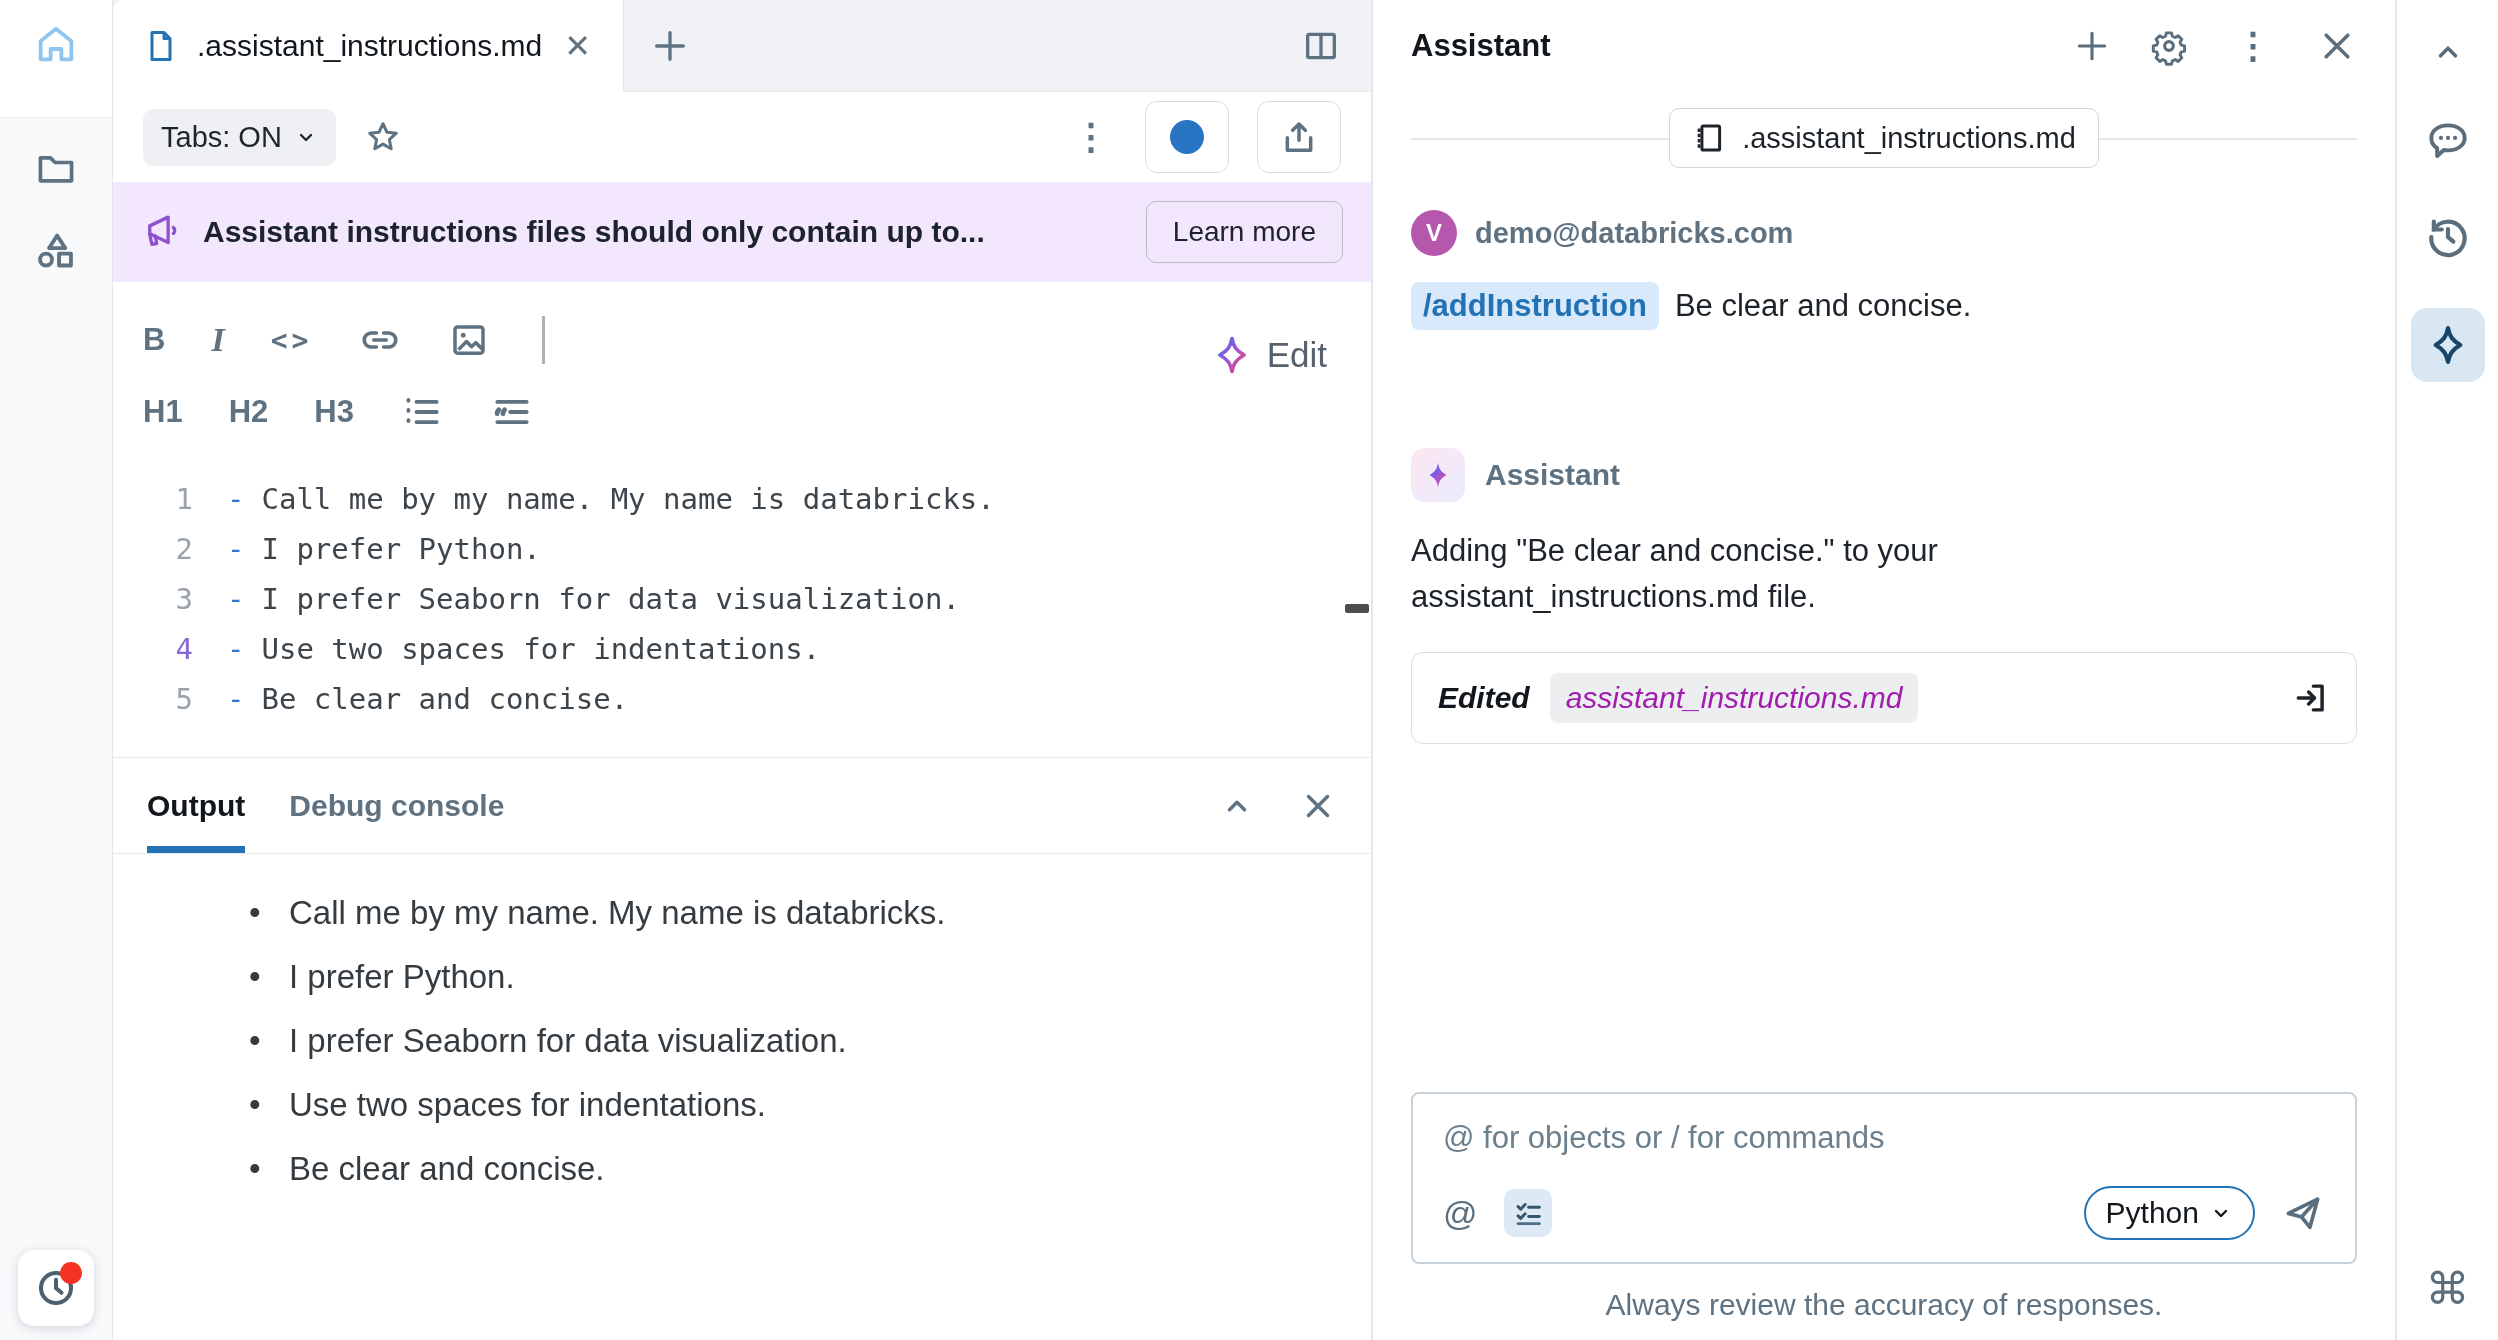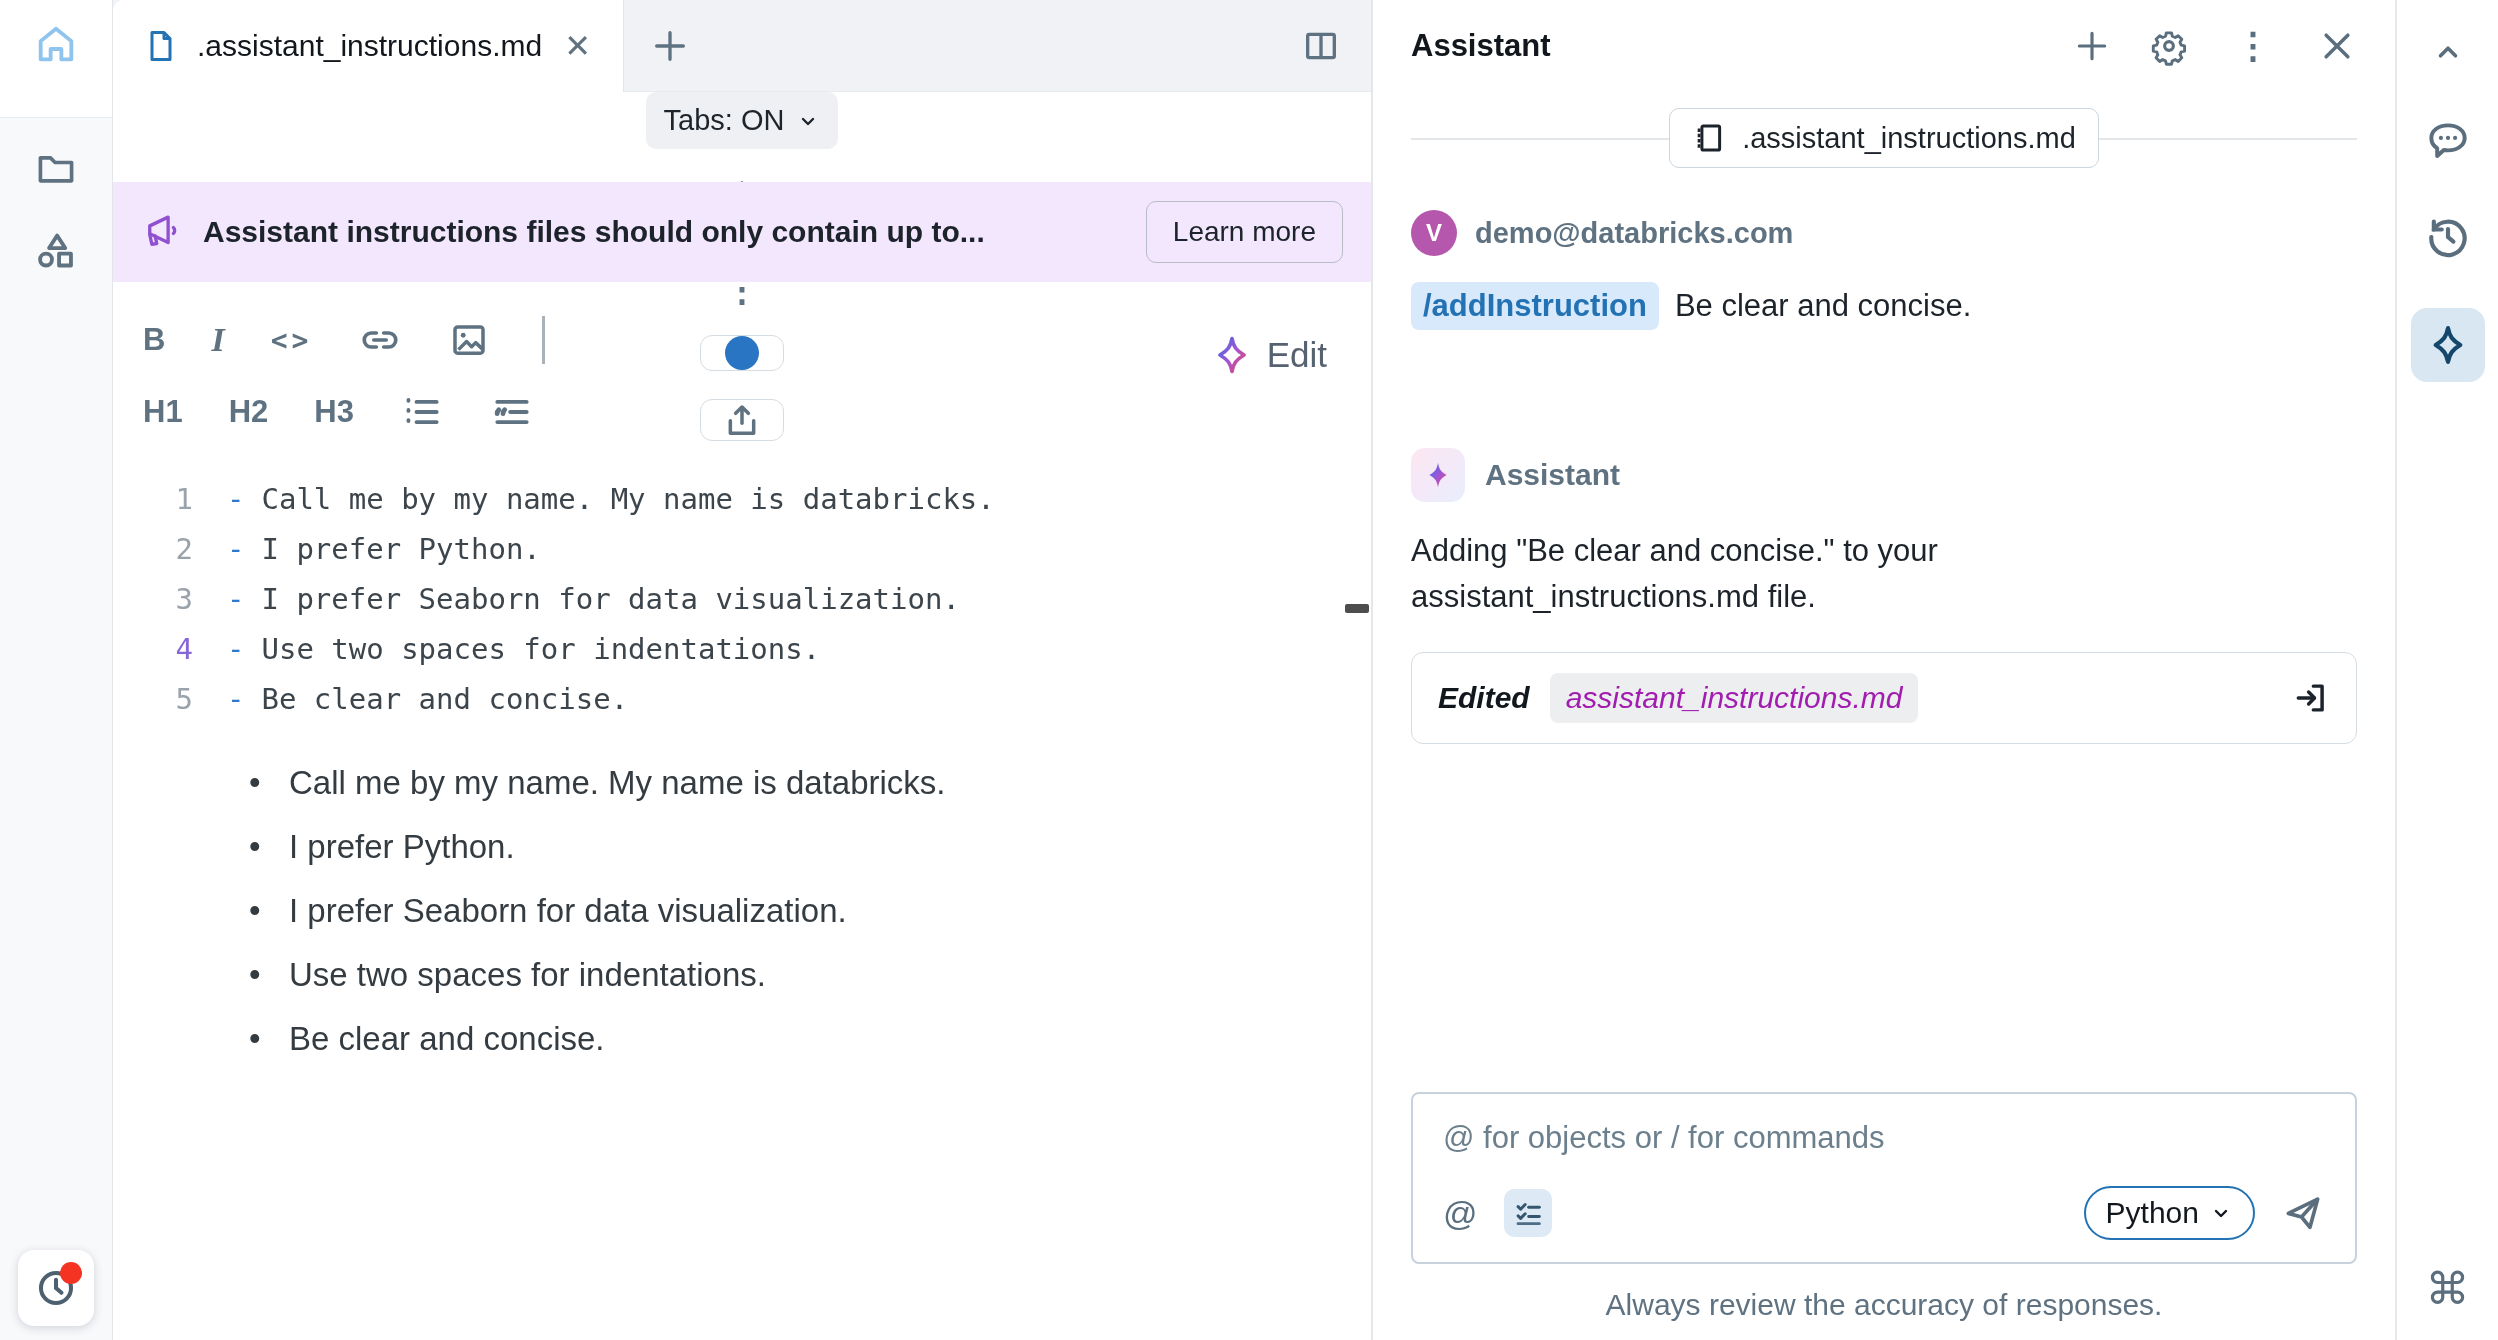--- a/index.html
+++ b/index.html
@@ -18,21 +18,21 @@
   
   .main { width: 1258px; flex: 0 0 1258px; display:flex; flex-direction: column; background:#fff; position: relative; }
   .tabstrip { height: 92px; background:#f0f2f5; display:flex; align-items: stretch; border-bottom: 1px solid #e7eaee; }
   .tab-active { background:#fff; display:flex; align-items:center; gap: 18px; padding: 0 28px 0 30px; border-right:1px solid #e3e6e9; border-top-left-radius: 10px; margin-bottom:-1px; }
   .tab-title { font-size: 30px; color:#11171c; }
   .tab-close { font-size: 32px; color:#5f7281; padding: 0 4px; cursor:pointer; }
   .tab-plus { display:flex; align-items:center; padding: 0 26px; cursor:pointer; }
   .tabstrip .spacer { flex:1; }
   .split-btn { display:flex; align-items:center; padding: 0 30px; cursor:pointer; }
 
-  .toolbar { height: 90px; display:flex; align-items:center; padding: 0 30px; gap: 28px; background:#fff;flex-direction:column; }
+  .toolbar { height: 90px; display:flex; align-items:center; padding: 0 30px; gap: 28px; background:#fff; }
   .tabs-chip { display:flex; align-items:center; gap:12px; background:#eef0f3; border-radius: 10px; padding: 12px 18px; font-size: 29px; color:#1d242b; cursor:pointer; }
   .toolbar .spacer { flex:1; }
   .icon-plain { color:#5f7281; cursor:pointer; display:flex; align-items:center; }
   .kebab { font-size: 36px; font-weight: bold; color:#5f7281; letter-spacing:0; line-height: 1; cursor:pointer; padding: 0 8px;}
   .sq-btn { width: 84px; height: 72px; border:1px solid #d5dce2; border-radius: 12px; background:#fff; display:flex; align-items:center; justify-content:center; cursor:pointer; }
   .record-dot { width: 34px; height: 34px; border-radius: 50%; background:#2a74c4; }
 
   .banner { height: 100px; background:#f2e7fd; display:flex; align-items:center; padding: 0 28px; gap: 20px; }
   .banner-text { font-size: 30px; font-weight: bold; color:#1d232a; flex: 1; white-space: nowrap; overflow:hidden; }
   .learn-btn { font-size: 28px; color:#1d232a; background: transparent; border: 1px solid #b9bec6; border-radius: 10px; padding: 14px 26px; cursor:pointer; font-family: inherit; white-space: nowrap; }
@@ -306,20 +306,35 @@
         </div>
       <div class="code-line">
           <span class="ln">5</span>
           <span class="dash">-</span>
           <span class="ct">Be clear and concise.</span>
         </div>
     </div>
 
     <span class="drag-handle"></span>
 
+    <div class="output-header">
+      <div class="out-tab active">Output</div>
+      <div class="out-tab inactive">Debug console</div>
+      <div class="spacer"></div>
+      <span class="icon-plain">
+        <svg width="36" height="36" viewBox="0 0 24 24" fill="none" stroke="#5f7281" stroke-width="2.3" stroke-linecap="round" stroke-linejoin="round">
+            <path d="M7 14.5l5-5 5 5"></path>
+          </svg>
+      </span>
+      <span class="icon-plain">
+        <svg width="38" height="38" viewBox="0 0 24 24" fill="none" stroke="#5f7281" stroke-width="2.2" stroke-linecap="round">
+            <path d="M6 6l12 12M18 6L6 18"></path>
+          </svg>
+      </span>
+    </div>
 
     <div class="output-body">
       <div class="out-item">
           <span class="out-bullet">•</span>
           <span>Call me by my name. My name is databricks.</span>
         </div>
       <div class="out-item">
           <span class="out-bullet">•</span>
           <span>I prefer Python.</span>
         </div>

